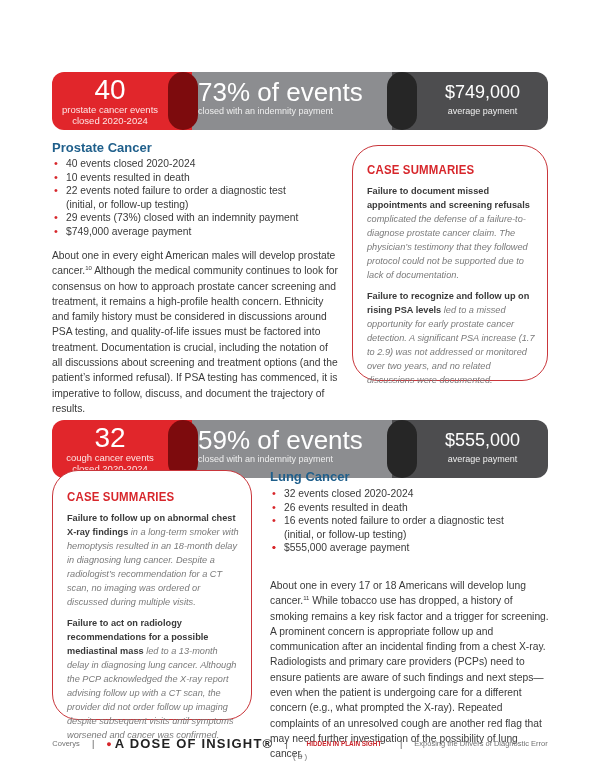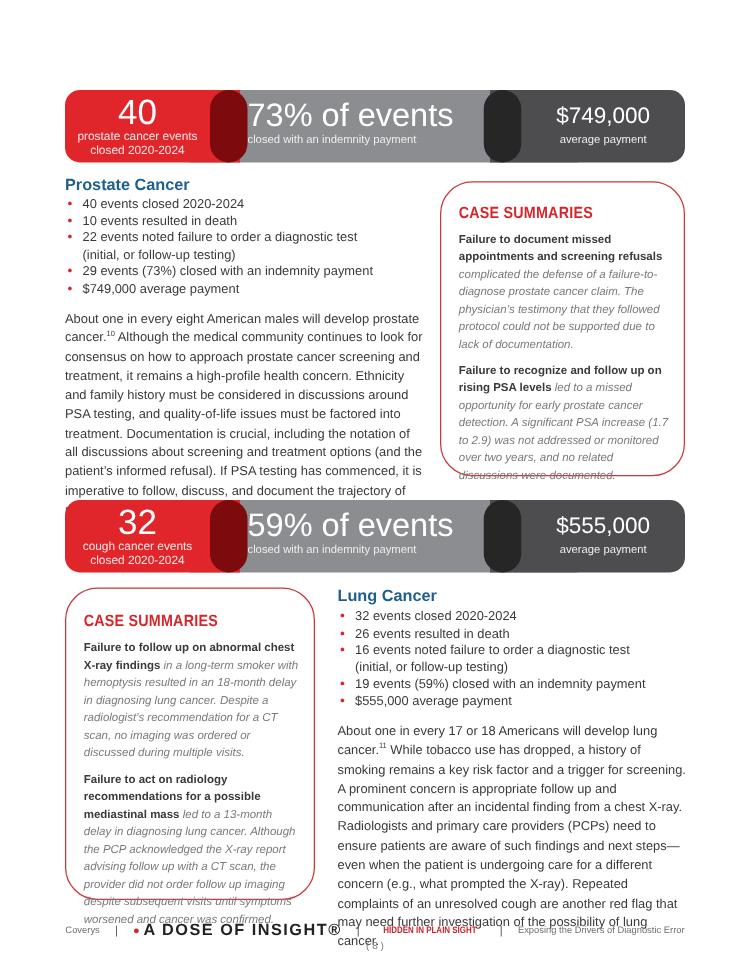--- a/index.html
+++ b/index.html
@@ -82,21 +82,21 @@
 </ul>
 
 <p class="body-text" style="left:52px; top:248px; width:286px;"><span>About one in every eight American males will develop prostate cancer.</span><sup>10</sup><span> Although the medical community continues to look for consensus on how to approach prostate cancer screening and treatment, it remains a high-profile health concern. Ethnicity and family history must be considered in discussions around PSA testing, and quality-of-life issues must be factored into treatment. Documentation is crucial, including the notation of all discussions about screening and treatment options (and the patient’s informed refusal). If PSA testing has commenced, it is imperative to follow, discuss, and document the trajectory of results.</span></p>
 
 <div class="case-box" style="left:352px; top:145px; width:196px; height:236px; padding:16px 12px 10px 14px;">
   <div class="case-title">CASE SUMMARIES</div>
   <p class="case-item"><span class="lead">Failure to document missed appointments and screening refusals</span><span class="desc"> complicated the defense of a failure-to-diagnose prostate cancer claim. The physician’s testimony that they followed protocol could not be supported due to lack of documentation.</span></p>
   <p class="case-item"><span class="lead">Failure to recognize and follow up on rising PSA levels</span><span class="desc"> led to a missed opportunity for early prostate cancer detection. A significant PSA increase (1.7 to 2.9) was not addressed or monitored over two years, and no related discussions were documented.</span></p>
 </div>
 
-<div class="banner" style="top:400px;">
+<div class="banner" style="top:420px;">
   <div class="seg-gray"></div>
   <div class="seg-dark"></div>
   <div class="seg-red"></div>
   <div class="cap-red"></div>
   <div class="cap-dark"></div>
   <div class="red-text">
     <div class="big-num">32</div>
     <div class="small-lbl">cough cancer events</div>
     <div class="small-lbl">closed 2020-2024</div>
   </div>
@@ -115,21 +115,21 @@
   <p class="case-item"><span class="lead">Failure to follow up on abnormal chest X-ray findings</span><span class="desc"> in a long-term smoker with hemoptysis resulted in an 18-month delay in diagnosing lung cancer. Despite a radiologist’s recommendation for a CT scan, no imaging was ordered or discussed during multiple visits.</span></p>
   <p class="case-item"><span class="lead">Failure to act on radiology recommendations for a possible mediastinal mass</span><span class="desc"> led to a 13-month delay in diagnosing lung cancer. Although the PCP acknowledged the X-ray report advising follow up with a CT scan, the provider did not order follow up imaging despite subsequent visits until symptoms worsened and cancer was confirmed.</span></p>
 </div>
 
 <div class="section-title" style="left:270px; top:469px;">Lung Cancer</div>
 
 <ul class="facts" style="left:270px; top:487px; width:280px;">
   <li><span class="bullet">•</span><span>32 events closed 2020-2024</span></li>
   <li><span class="bullet">•</span><span>26 events resulted in death</span></li>
   <li><span class="bullet">•</span><span style="display:inline-block; width:230px;">16 events noted failure to order a diagnostic test (initial, or follow-up testing)</span></li>
-  <li><span class="bullet">•</span><span>19 events (59%) closed with an indemnity payment</span></li>
+  <li><span class="bullet">•</span></li>
   <li><span class="bullet">•</span><span>$555,000 average payment</span></li>
 </ul>
 
 <p class="body-text" style="left:270px; top:578px; width:282px;"><span>About one in every 17 or 18 Americans will develop lung cancer.</span><sup>11</sup><span> While tobacco use has dropped, a history of smoking remains a key risk factor and a trigger for screening. A prominent concern is appropriate follow up and communication after an incidental finding from a chest X-ray. Radiologists and primary care providers (PCPs) need to ensure patients are aware of such findings and next steps—even when the patient is undergoing care for a different concern (e.g., what prompted the X-ray). Repeated complaints of an unresolved cough are another red flag that may need further investigation of the possibility of lung cancer.</span></p>
 
 <div class="footer">
   <span>Coverys</span>
   <span class="sep">|</span>
   <span class="dose-dot">●</span><span class="dose">A DOSE OF INSIGHT®</span>
   <span class="sep">|</span>

